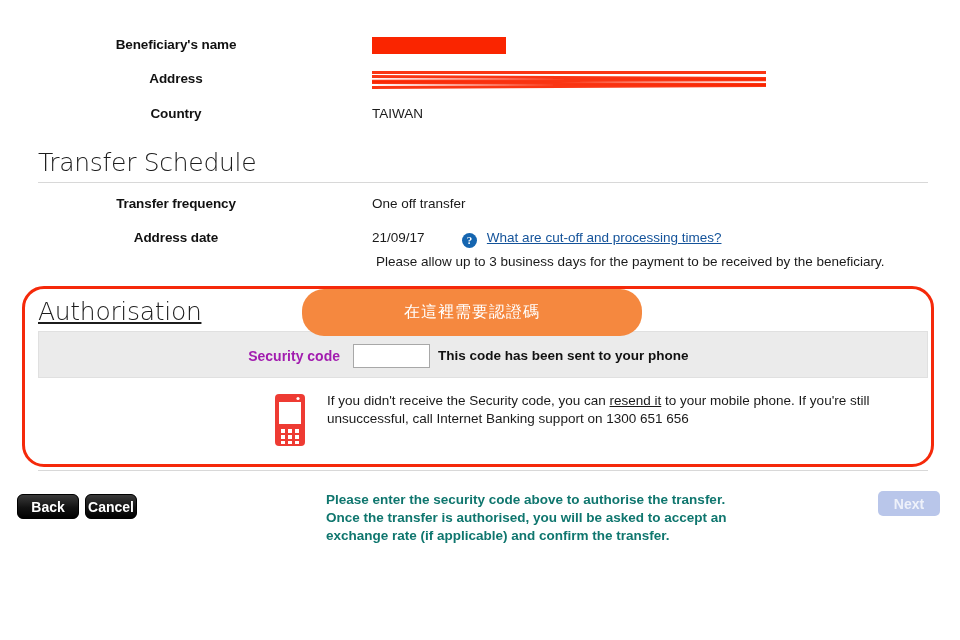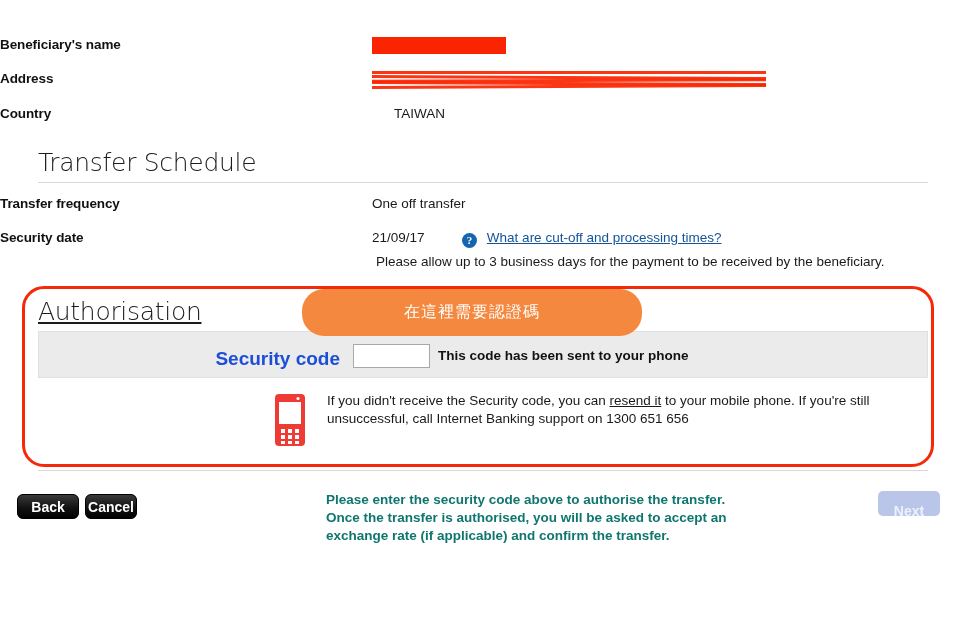--- a/index.html
+++ b/index.html
@@ -19,21 +19,21 @@
   
   .field-row {
     position: absolute;
     left: 0;
     width: 960px;
     display: flex;
     align-items: flex-start;
   }
   .field-label {
     width: 352px;
-    text-align: left;
+    text-align: center;
     font-size: 13.5px;
     font-weight: bold;
     color: #111111;
     line-height: 18px;
     letter-spacing: -0.1px;
   }
   .field-value {
     margin-left: 20px;
     font-size: 13.5px;
     line-height: 18px;
@@ -141,23 +141,23 @@
 
   
   .code-band {
     position: absolute;
     background: #ebebeb;
     border: 1px solid #e0e0e0;
     box-sizing: border-box;
   }
   .code-label {
     position: absolute;
-    font-size: 19px;
-    font-weight: bold;
-    color: #1d4ed8;
+    font-size: 14px;
+    font-weight: bold;
+    color: #a21caf;
     text-align: right;
     width: 200px;
   }
   .code-input {
     position: absolute;
     background: #ffffff;
     border: 1px solid #a8a8a8;
     box-sizing: border-box;
     font-size: 13.5px;
     padding: 0 4px;
@@ -211,21 +211,21 @@
     position: absolute;
     background: #b9c6ea;
     color: #eef1fa;
     border: none;
     border-radius: 5px;
     font-size: 14px;
     font-weight: bold;
     font-family: "Liberation Sans", sans-serif;
     text-align: center;
     cursor: default;
-    padding: 12px;
+    padding: 4px;
   }
   .footer-note {
     position: absolute;
     font-size: 13.5px;
     line-height: 18px;
     font-weight: bold;
     color: #0f766e;
     width: 420px;
   }
 </style>
@@ -246,35 +246,35 @@
       <span class="ghost">N</span>
       <span class="scratch"></span>
       <span class="scratch"></span>
       <span class="scratch"></span>
       <span class="scratch"></span>
       <span class="scratch"></span>
     </div>
   </div>
 </div>
 
-<div class="field-row" style="top:105px;gap:22px;">
+<div class="field-row" style="top:105px;">
   <div class="field-label">Country</div>
   <div class="field-value">TAIWAN</div>
 </div>
 
 <div class="section-heading" style="left:38px; top:148px;text-align:right;">Transfer Schedule</div>
 <div class="hr-line" style="left:38px; top:182px; width:890px;"></div>
 
 <div class="field-row" style="top:195px;">
   <div class="field-label">Transfer frequency</div>
   <div class="field-value">One off transfer</div>
 </div>
 
 <div class="field-row" style="top:229px;">
-  <div class="field-label">Security date</div>
+  <div class="field-label">Address date</div>
   <div class="field-value">
     <span>21/09/17</span>
     <span style="display:inline-block; width:30px;"></span>
     <span class="info-icon">?</span>
     <a href="#" class="cutoff-link">What are cut-off and processing times?</a>
   </div>
 </div>
 
 <div class="field-value" style="position:absolute; left:372px; top:253px; margin-left:4px;">Please allow up to 3 business days for the payment to be received by the beneficiary.</div>
 

